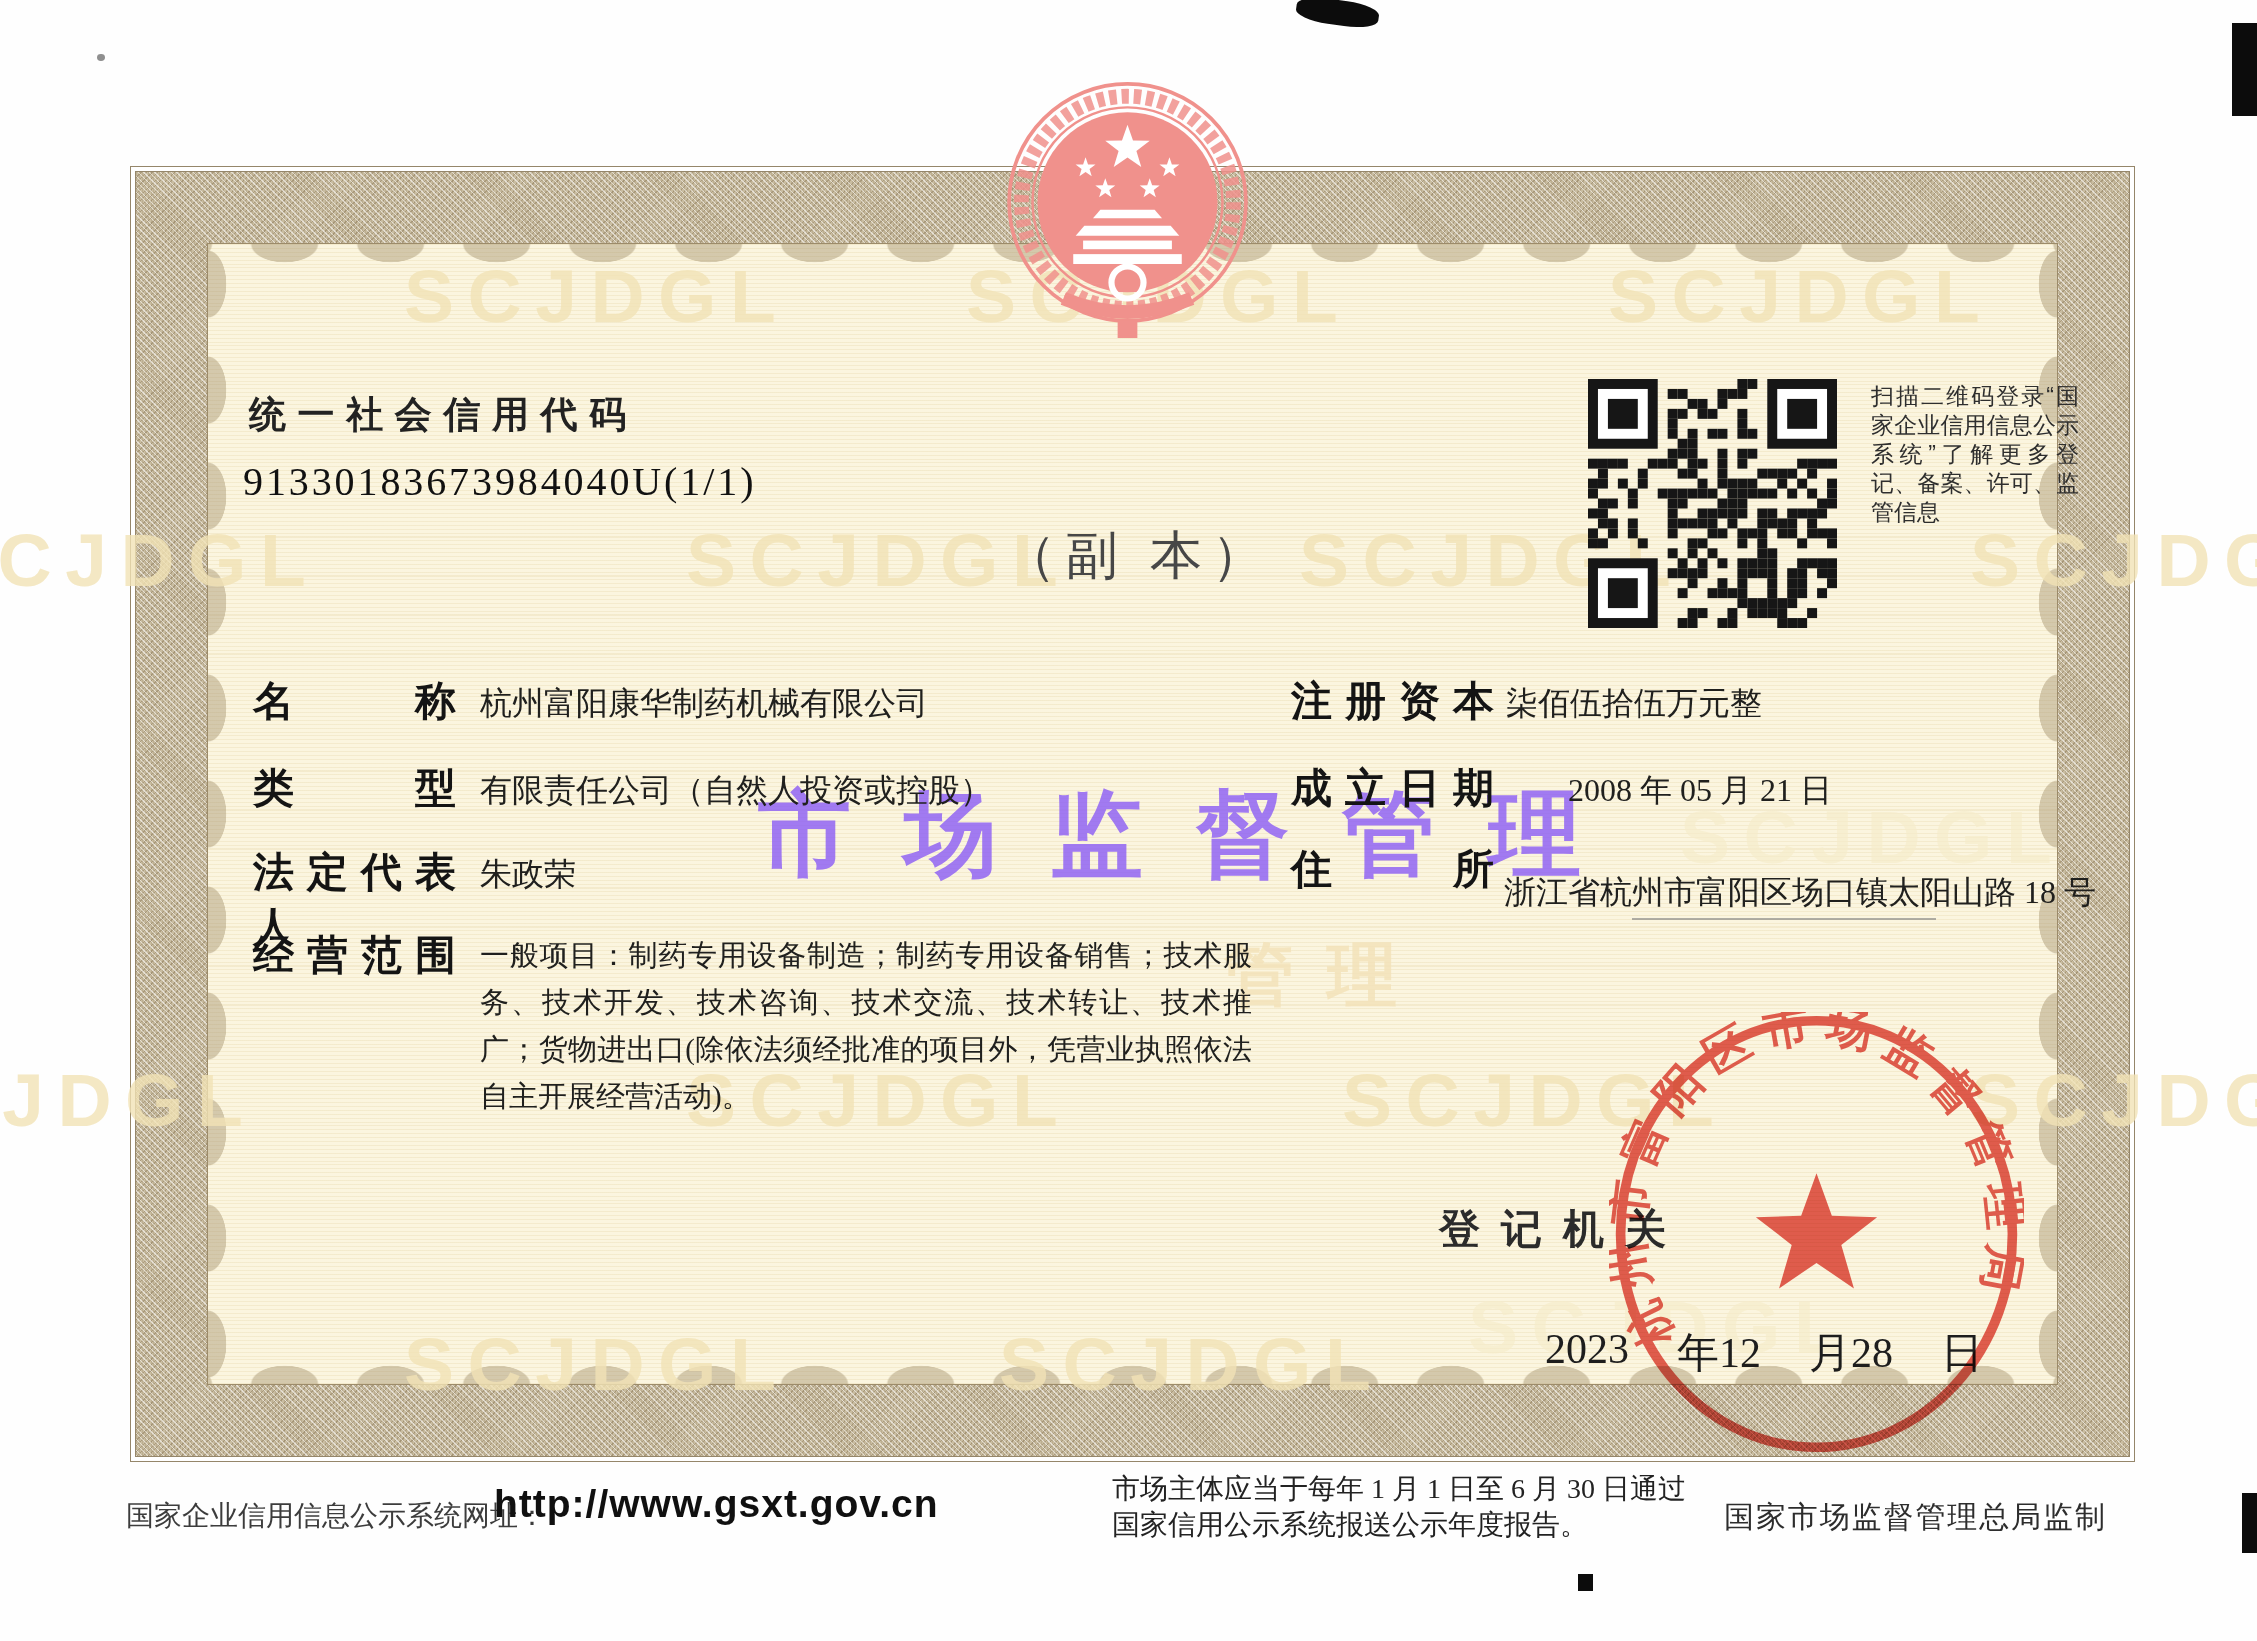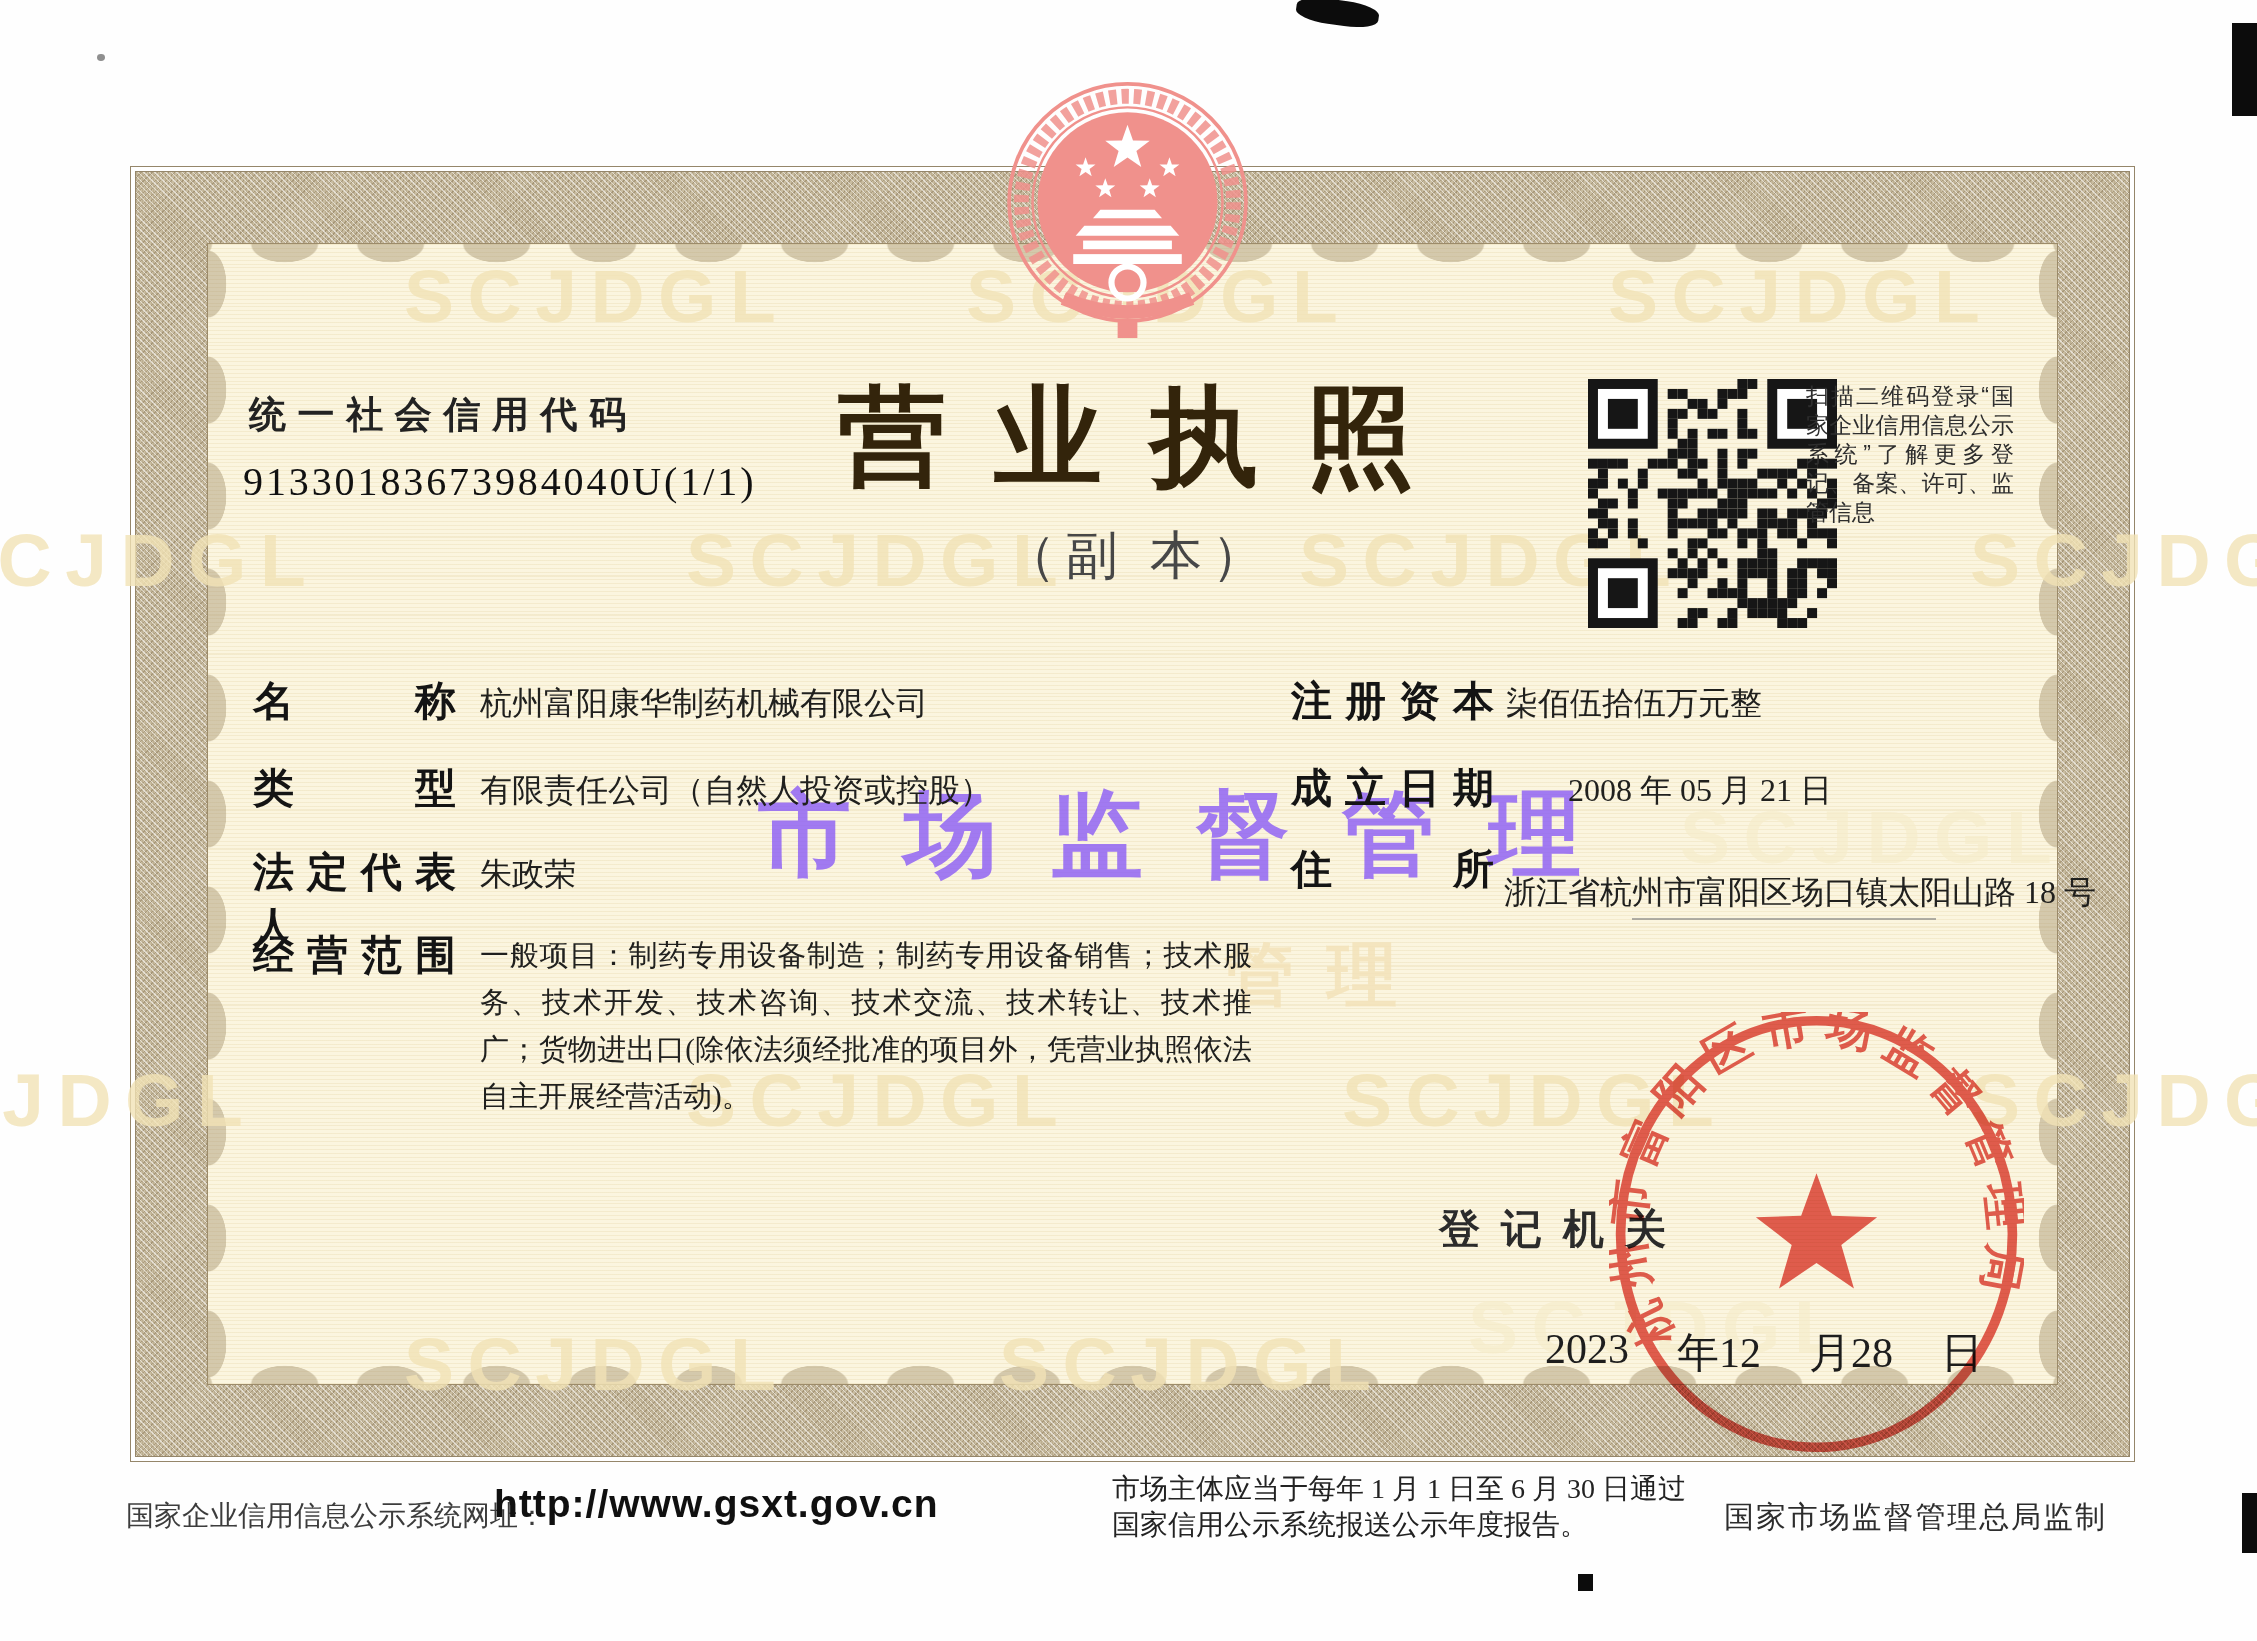--- a/index.html
+++ b/index.html
@@ -110,21 +110,20 @@
       </g>
       <rect x="92" y="196" width="16" height="14" fill="#f0918c"></rect>
     </svg>
   </div>
 
   <div class="abs code-label" style="left:249px;top:390px">统一社会信用代码</div>
   <div class="abs code-row" style="left:243px;top:458px">
     <span>91330183673984040U</span>
     <span>(1/1)</span>
   </div>
-  <div class="abs title" style="left:838px;top:365px">营业执照</div>
   <div class="abs subtitle" style="left:1004px;top:521px">（副 本）</div>
 
   <div class="abs" style="left:1588px;top:379px;width:249px;height:249px">
     <svg id="qr-svg" width="249" height="249" viewBox="0 0 250 250">
         <g fill="#161616">
           <rect x="150" y="0" width="10" height="10"></rect>
           <rect x="160" y="0" width="10" height="10"></rect>
           <rect x="80" y="10" width="10" height="10"></rect>
           <rect x="90" y="10" width="10" height="10"></rect>
           <rect x="130" y="10" width="10" height="10"></rect>
@@ -338,21 +337,21 @@
           <rect x="20" y="20" width="30" height="30"></rect>
           <rect x="180" y="0" width="70" height="70"></rect>
           <rect x="190" y="10" width="50" height="50" fill="#fff"></rect>
           <rect x="200" y="20" width="30" height="30"></rect>
           <rect x="0" y="180" width="70" height="70"></rect>
           <rect x="10" y="190" width="50" height="50" fill="#fff"></rect>
           <rect x="20" y="200" width="30" height="30"></rect>
         </g>
       </svg>
   </div>
-  <div class="abs qr-caption" style="left:1806px;top:382px">扫描二维码登录“国家企业信用信息公示系统”了解更多登记、备案、许可、监管信息</div>
+  <div class="abs qr-caption" style="left:1871px;top:382px">扫描二维码登录“国家企业信用信息公示系统”了解更多登记、备案、许可、监管信息</div>
 
   <div class="abs flabel" style="left:253px;top:674px">名称</div>
   <div class="abs fvalue" style="left:480px;top:682px">杭州富阳康华制药机械有限公司</div>
   <div class="abs flabel" style="left:253px;top:761px">类型</div>
   <div class="abs fvalue" style="left:480px;top:769px">有限责任公司（自然人投资或控股）</div>
   <div class="abs flabel" style="left:253px;top:845px">法定代表人</div>
   <div class="abs fvalue" style="left:480px;top:853px">朱政荣</div>
   <div class="abs flabel" style="left:253px;top:928px">经营范围</div>
   <div class="abs fvalue-block" style="left:480px;top:932px">一般项目：制药专用设备制造；制药专用设备销售；技术服务、技术开发、技术咨询、技术交流、技术转让、技术推广；货物进出口(除依法须经批准的项目外，凭营业执照依法自主开展经营活动)。</div>
 

